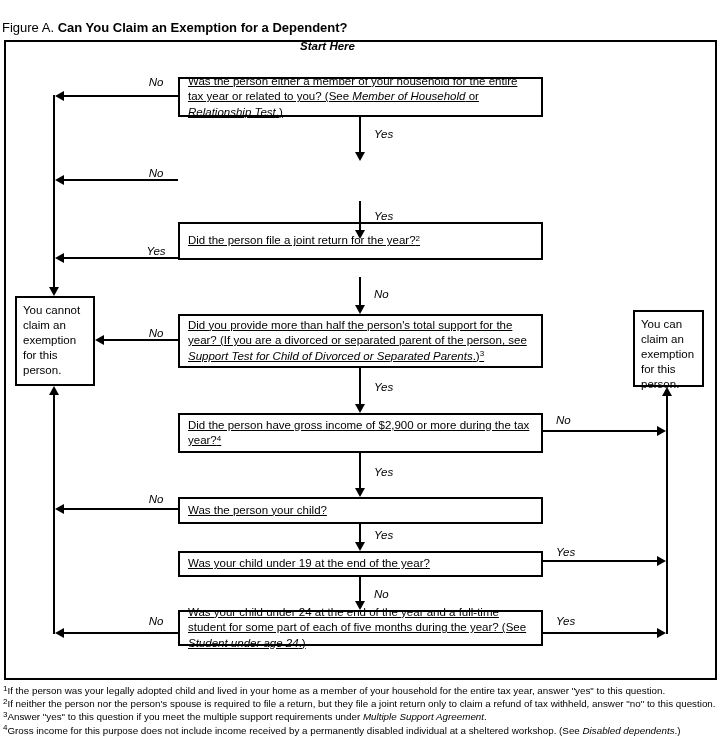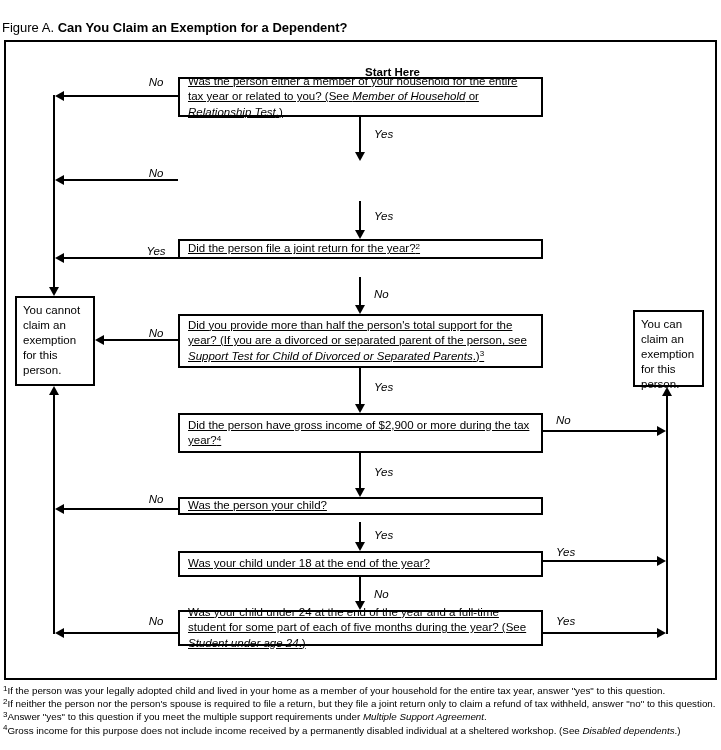--- a/index.html
+++ b/index.html
@@ -2,22 +2,22 @@
 <html><head>
 <meta charset="utf-8">
 <style>
   html,body{margin:0;padding:0;background:#fff;}
   .page{position:relative;width:721px;height:750px;background:#fff;
         font-family:"Liberation Sans","DejaVu Sans",sans-serif;color:#000;overflow:hidden;margin-top:18px;}
   .title{position:absolute;left:2px;top:2px;font-size:13px;white-space:nowrap;}
   .title b{font-weight:bold;}
   .frame{position:absolute;left:4px;top:22px;width:713px;height:640px;
          border:2px solid #000;box-sizing:border-box;}
-  .start{position:absolute;left:300px;top:48px;width:120px;text-align:right;
-         font-size:11.5px;font-weight:bold;}
+  .start{position:absolute;left:300px;top:22px;width:120px;text-align:left;
+         font-size:11.5px;font-weight:bold;font-style:italic;}
   .qbox{position:absolute;left:178px;width:365px;border:2px solid #000;background:#fff;
         box-sizing:border-box;display:flex;align-items:center;}
   .qtext{font-size:11.5px;line-height:15.5px;padding:2px 8px;text-decoration:underline;}
   .obox{position:absolute;border:2px solid #000;background:#fff;box-sizing:border-box;
         font-size:11.5px;line-height:15px;}
   .otext{padding:5px 6px;}
   .it{font-style:italic;}
   .sup{font-size:8px;position:relative;top:-3.5px;line-height:0;}
   .hline{position:absolute;height:2px;background:#000;}
   .vline{position:absolute;width:2px;background:#000;}
@@ -41,34 +41,34 @@
     <b>Can You Claim an Exemption for a Dependent?</b>
   </div>
 
   <div class="frame"></div>
 
   <div class="start">Start Here</div>
 
   <div class="qbox" style="top:59px;height:40px">
     <div class="qtext"><span>Was the person either a member of your household for the entire tax year or related to you? (See </span><span class="it">Member of Household</span><span> or </span><span class="it">Relationship Test</span><span>.)</span></div>
   </div>
-  <div class="qbox" style="top:221px;height:20px">
+  <div class="qbox" style="top:204px;height:38px">
     <div class="qtext"><span>Did the person file a joint return for the year?</span><span class="sup">2</span></div>
   </div>
   <div class="qbox" style="top:296px;height:54px">
     <div class="qtext"><span>Did you provide more than half the person's total support for the year? (If you are a divorced or separated parent of the person, see </span><span class="it">Support Test for Child of Divorced or Separated Parents</span><span>.)</span><span class="sup">3</span></div>
   </div>
   <div class="qbox" style="top:395px;height:40px">
     <div class="qtext"><span>Did the person have gross income of $2,900 or more during the tax year?</span><span class="sup">4</span></div>
   </div>
-  <div class="qbox" style="top:479px;height:18px">
+  <div class="qbox" style="top:479px;height:27px">
     <div class="qtext"><span>Was the person your child?</span></div>
   </div>
   <div class="qbox" style="top:533px;height:26px">
-    <div class="qtext"><span>Was your child under 18 at the end of the year?</span></div>
+    <div class="qtext"><span>Was your child under 19 at the end of the year?</span></div>
   </div>
   <div class="qbox" style="top:592px;height:36px">
     <div class="qtext"><span>Was your child under 24 at the end of the year and a full-time student for some part of each of five months during the year? (See </span><span class="it">Student under age 24</span><span>.)</span></div>
   </div>
 
   <div class="obox" style="left:15px;top:278px;width:80px;height:90px">
     <div class="otext">You cannot claim an exemption for this person.</div>
   </div>
   <div class="obox" style="left:633px;top:292px;width:71px;height:77px">
     <div class="otext">You can claim an exemption for this person.</div>

